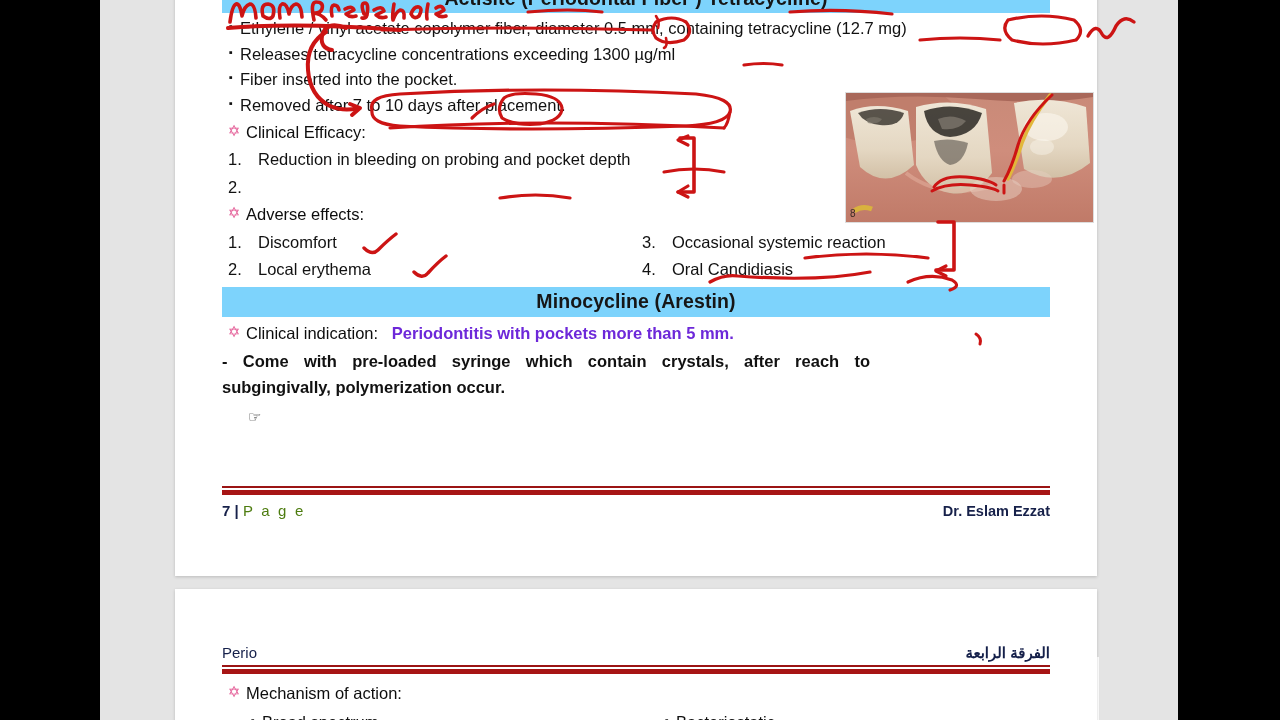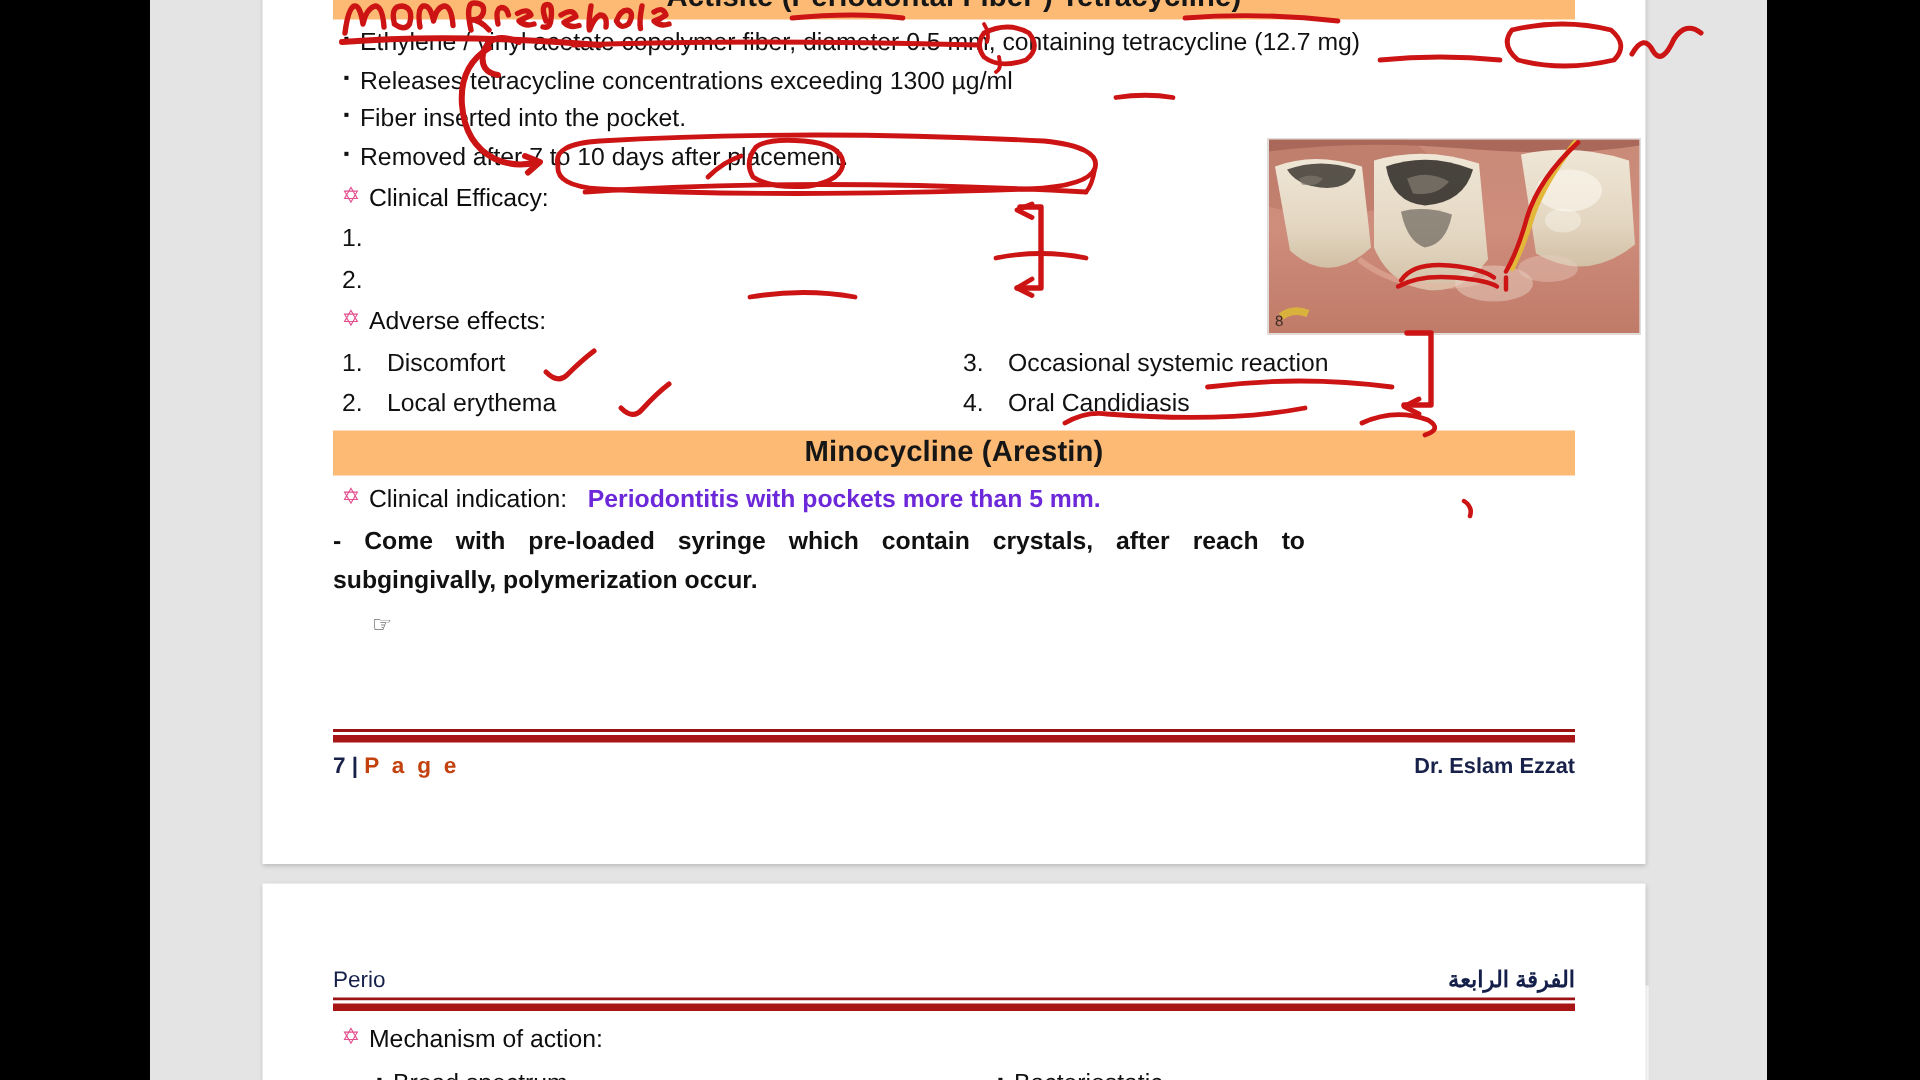--- a/index.html
+++ b/index.html
@@ -17,21 +17,21 @@
     position:absolute;left:75px;background:#ffffff;width:922px;
     box-shadow:0 1px 3px rgba(0,0,0,.18);
   }
   #page7{top:-16px;height:592px;}
   #page8{top:589px;height:160px;}
 
   .page-inner{position:absolute;left:47px;right:47px;top:0;}
 
   
   .banner{
-    background:#fdba74;color:#161616;text-align:center;
+    background:#7dd3fc;color:#161616;text-align:center;
     font-weight:bold;font-size:19.5px;letter-spacing:.1px;
     padding:3px 0 4px 0;line-height:1.15;
   }
   
   .sq-bullet-row{
     display:flex;align-items:flex-start;
     font-size:16.5px;color:#111;line-height:1.28;margin:4.5px 0 0 0;
   }
   .sq{
     width:18px;min-width:18px;text-align:center;font-size:11px;
@@ -77,21 +77,21 @@
   .rule .thin{height:2px;background:#9b1414;}
   .rule .gap{height:2px;background:#ffffff;}
   .rule .thick{height:5px;background:#a71515;}
 
   .footer{
     display:flex;justify-content:space-between;align-items:baseline;
     margin-top:7px;
   }
   .footer .left{font-size:15px;color:#17214a;}
   .footer .left b{font-weight:bold;}
-  .footer .left span.pg{letter-spacing:2.2px;color:#c2410c;font-weight:bold;}
+  .footer .left span.pg{letter-spacing:2.2px;color:#4d7c0f;font-weight:normal;}
   .footer .right{font-size:14.5px;color:#17214a;font-weight:bold;}
 
   .hdr{
     display:flex;justify-content:space-between;align-items:baseline;
     margin-top:0px;
   }
   .hdr .l{font-size:15px;color:#15204a;font-weight:normal;}
   .hdr .r{font-size:15px;color:#15204a;font-weight:bold;direction:rtl;}
 
   
@@ -135,20 +135,21 @@
           <span class="txt">Removed after 7 to 10 days after placement.</span>
         </div>
 
         <div class="star-row">
           <span class="star">✡</span>
           <span class="hd">Clinical Efficacy:</span>
         </div>
 
         <div class="num-row">
           <span class="num">1.</span>
+          <span class="txt">Reduction in bleeding on probing and pocket depth</span>
         </div>
         <div class="num-row">
           <span class="num">2.</span>
         </div>
 
         <div class="star-row">
           <span class="star">✡</span>
           <span class="hd">Adverse effects:</span>
         </div>
 

